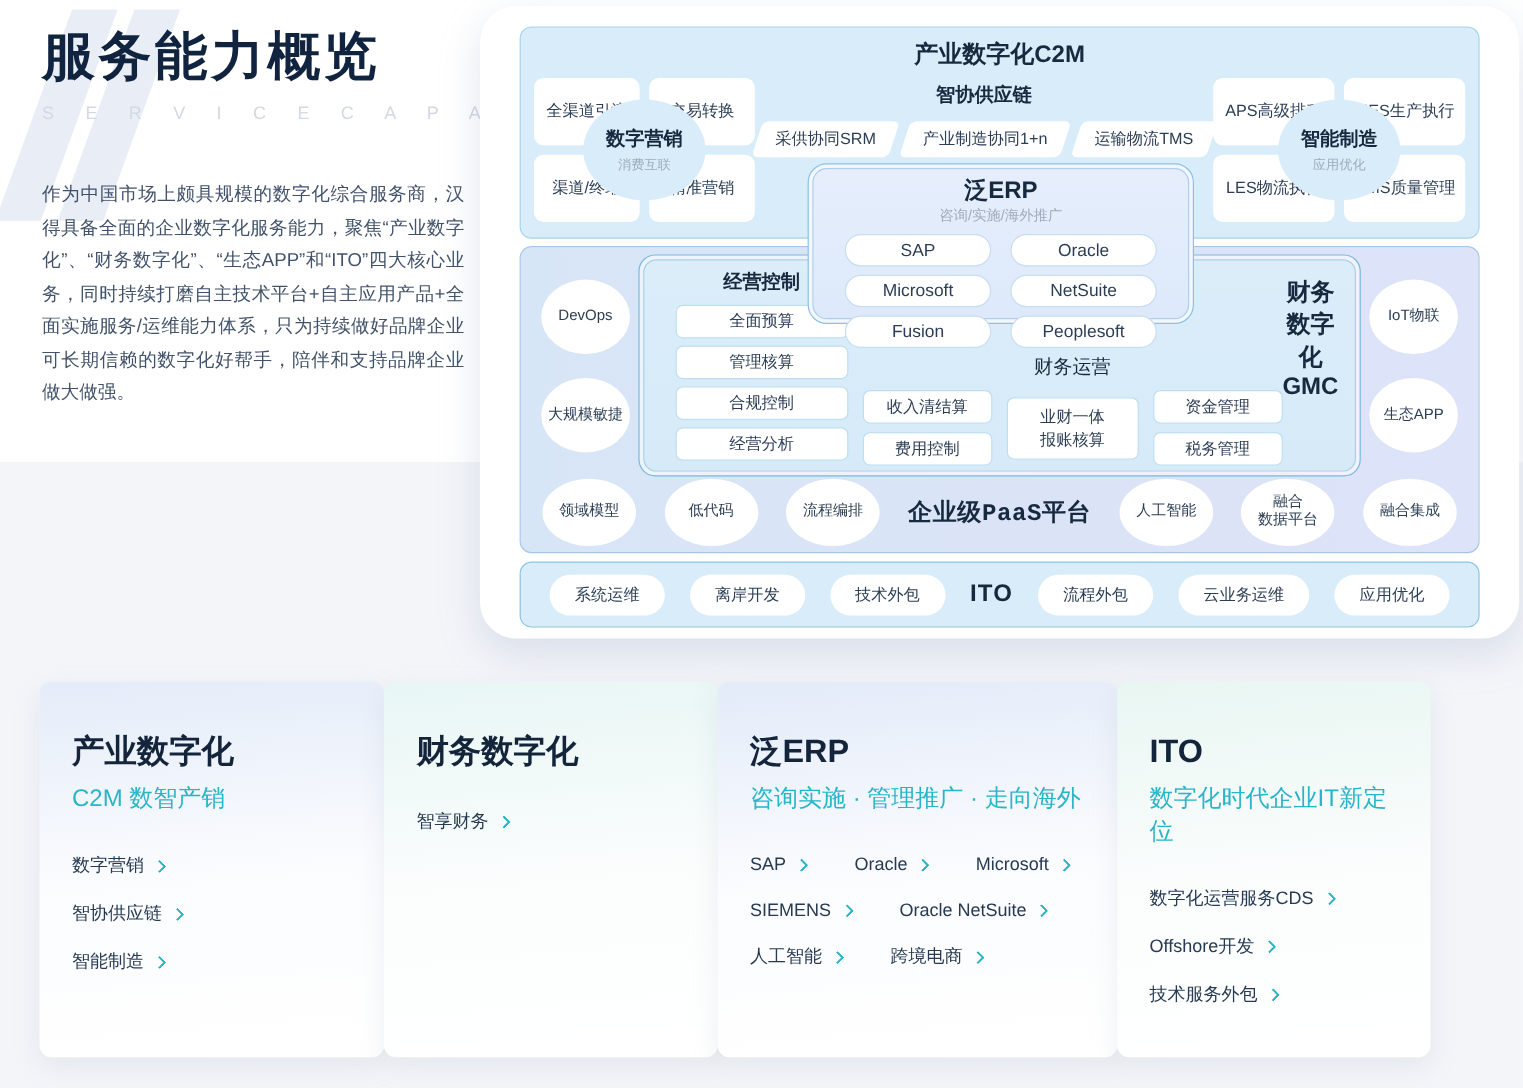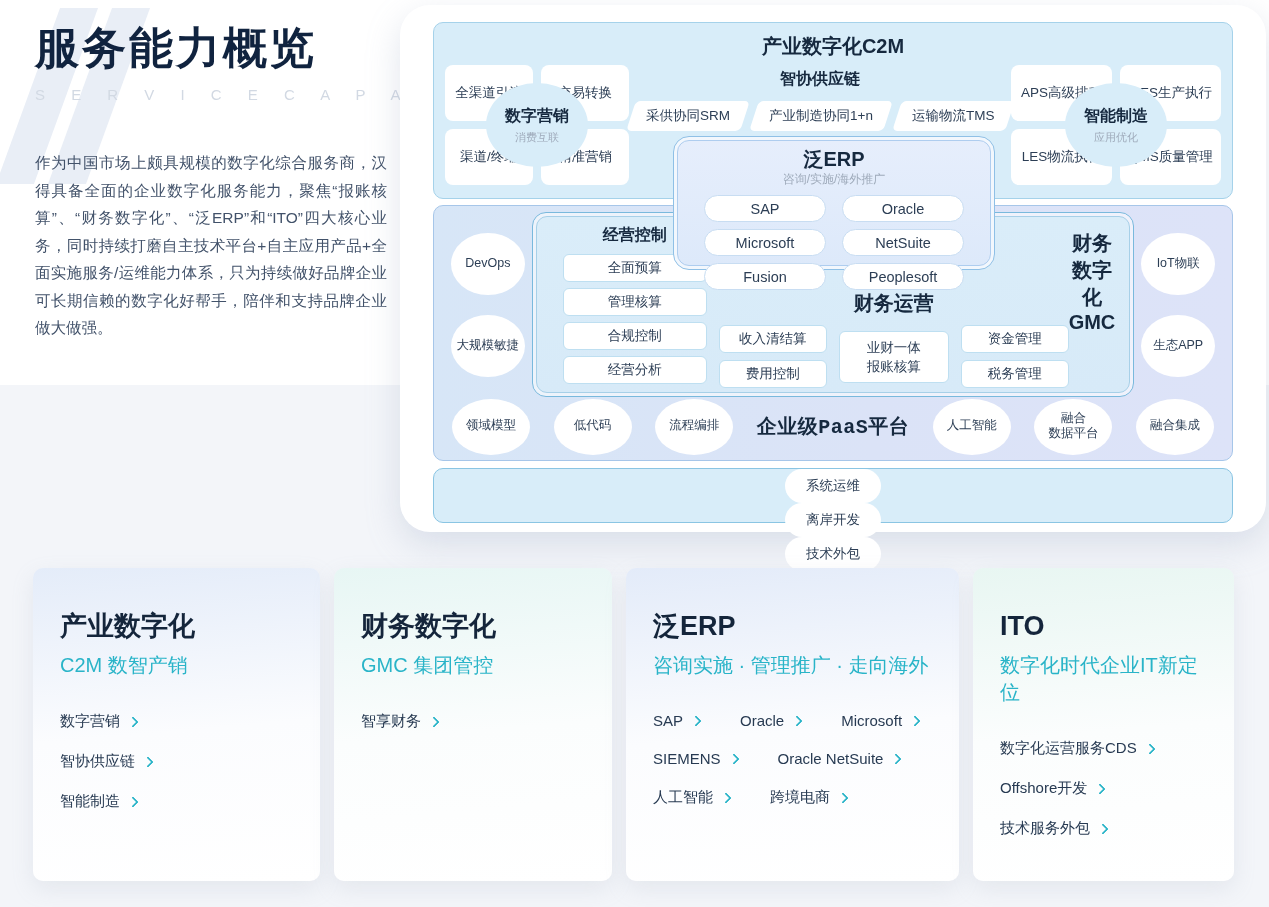--- a/index.html
+++ b/index.html
@@ -69,54 +69,54 @@
              background:linear-gradient(180deg,#daedf9,#d7eaf8);
              padding:6px 14px 2px;display:flex;flex-direction:row;}
   .gmc-cols{flex:1;display:flex;}
   .gcol{display:flex;flex-direction:column;align-items:center;}
   .gcol.oc{width:168px;}
   .gcol.fin{flex:1;justify-content:flex-end;padding-bottom:2px;}
   .gcol.ss{width:178px;}
   .col-title{font-size:16px;font-weight:700;color:#16293f;margin:2px 0 8px;}
   .wbox{background:#fff;border:1px solid #bedff1;border-radius:6px;width:142px;height:26px;line-height:25px;
         text-align:center;font-size:13.5px;color:#2c3e55;margin-bottom:6px;white-space:nowrap;}
-  .fin-title{text-align:center;font-size:20px;font-weight:700;color:#16293f;margin-bottom:8px;}
+  .fin-title{text-align:center;font-size:16px;font-weight:400;color:#16293f;margin-bottom:8px;}
   .fin-row{display:flex;justify-content:center;align-items:center;gap:12px;}
   .fin-stack{display:flex;flex-direction:column;gap:7px;}
   .wbox2{background:#fff;border:1px solid #bedff1;border-radius:6px;width:106px;height:26px;line-height:25px;
          text-align:center;font-size:13.5px;color:#2c3e55;white-space:nowrap;}
   .fin-center{background:#fff;border:1px solid #bedff1;border-radius:6px;width:104px;padding:6px 2px;
               text-align:center;font-size:13.5px;color:#2c3e55;line-height:19px;}
   .gmc-title{text-align:center;font-size:20px;font-weight:700;color:#16293f;padding:7px 0 5px;}
   .paas-row{height:62px;display:flex;align-items:center;justify-content:space-between;padding:0 8px;font-family:Liberation Mono, monospace;}
   .pcircle{width:78px;height:56px;background:#fff;border-radius:50%;display:flex;flex-direction:column;
            align-items:center;justify-content:center;font-size:12.5px;color:#2c3e55;text-align:center;line-height:15px;}
   .paas-title{font-size:20px;font-weight:700;color:#16293f;letter-spacing:.5px;}
 
   .box-ito{
     margin-top:7px;height:55px;box-sizing:border-box;
     background:#d8edf9;border:1px solid #8ac5e3;border-radius:10px;
-    display:flex;align-items:center;justify-content:space-between;padding:0 24px;flex-direction:column;
+    display:flex;align-items:center;justify-content:space-between;padding:0 24px;
   }
   .ipill{background:#fff;border-radius:18px;padding:8px 21px;font-size:13.5px;color:#2c3e55;white-space:nowrap;}
   .ito-title{font-size:20px;font-weight:800;color:#16293f;letter-spacing:1px;}
 
   .erp-outer{position:absolute;left:273px;top:131px;width:322px;height:134px;box-sizing:border-box;z-index:5;
              border:1.5px solid #8fc0e6;border-radius:16px;padding:3px;background:#f2f7fd;}
   .erp-inner{height:100%;box-sizing:border-box;border:1px solid #aecdef;border-radius:12px;
              background:linear-gradient(180deg,#e6eefc,#dde9fa);
              display:flex;flex-direction:column;align-items:center;padding-top:6px;}
   .erp-title{font-size:20px;font-weight:700;color:#16293f;line-height:24px;}
   .erp-sub{font-size:12px;color:#9fabbb;margin:0 0 7px;}
   .erp-grid{display:grid;grid-template-columns:repeat(2,122px);gap:7px 16px;}
   .epill{background:#fff;border:1px solid #c8ddf2;border-radius:14px;height:25px;display:flex;
          align-items:center;justify-content:center;font-size:14.5px;color:#2c3e55;}
 
   
-  .cards{position:absolute;left:33px;top:568px;display:flex;gap:14px;z-index:2;}
+  .cards{position:absolute;left:33px;top:568px;display:flex;z-index:2;}
   .card{height:313px;border-radius:10px;box-sizing:border-box;padding:42px 27px;
         box-shadow:0 8px 22px rgba(148,161,181,.16);background:#fff;}
   .card.c1{width:287px;background:linear-gradient(175deg,#e4ecf9 0%,#fbfcfe 52%,#ffffff 100%);}
   .card.c2{width:278px;background:linear-gradient(175deg,#e7f6f4 0%,#fbfdfd 52%,#ffffff 100%);}
   .card.c3{width:333px;background:linear-gradient(175deg,#e3ebf9 0%,#fbfcfe 52%,#ffffff 100%);}
   .card.c4{width:261px;background:linear-gradient(175deg,#e8f6f2 0%,#fbfdfd 52%,#ffffff 100%);}
   .card-title{font-size:27px;font-weight:700;color:#14253b;line-height:32px;}
   .card-sub{margin-top:10px;font-size:20px;color:#29b4c8;}
   .links{margin-top:33px;display:flex;flex-direction:column;gap:21px;align-items:flex-start;}
   .link{display:inline-flex;align-items:center;gap:9px;font-size:15px;color:#273a52;cursor:pointer;white-space:nowrap;}
@@ -130,21 +130,21 @@
 <div class="gray-band"></div>
 
 <div class="deco">
   <span class="bar b1"></span>
     <span class="bar b2"></span>
 </div>
 
 <div class="intro">
   <h1>服务能力概览</h1>
   <div class="eyebrow">S E R V I C E   C A P A B I L I T Y</div>
-  <p>作为中国市场上颇具规模的数字化综合服务商，汉得具备全面的企业数字化服务能力，聚焦“报账核算”、“财务数字化”、“泛ERP”和“ITO”四大核心业务，同时持续打磨自主技术平台+自主应用产品+全面实施服务/运维能力体系，只为持续做好品牌企业可长期信赖的数字化好帮手，陪伴和支持品牌企业做大做强。</p>
+  <p>作为中国市场上颇具规模的数字化综合服务商，汉得具备全面的企业数字化服务能力，聚焦“产业数字化”、“财务数字化”、“生态APP”和“ITO”四大核心业务，同时持续打磨自主技术平台+自主应用产品+全面实施服务/运维能力体系，只为持续做好品牌企业可长期信赖的数字化好帮手，陪伴和支持品牌企业做大做强。</p>
 </div>
 
 <div class="diagram-card">
 
   <div class="box-c2m">
     <div class="c2m-title">产业数字化C2M</div>
     <div class="c2m-row">
       <div class="cluster mkt">
         <div class="quad-grid">
           <div class="quad q0">全渠道引流</div>
@@ -284,21 +284,20 @@
         </span>
       <span class="link">
           <span>智能制造</span>
           <i class="chev"></i>
         </span>
     </div>
   </div>
 
   <div class="card c2">
     <div class="card-title">财务数字化</div>
-    <div class="card-sub">GMC 集团管控</div>
     <div class="links">
       <span class="link">
           <span>智享财务</span>
           <i class="chev"></i>
         </span>
     </div>
   </div>
 
   <div class="card c3">
     <div class="card-title">泛ERP</div>

